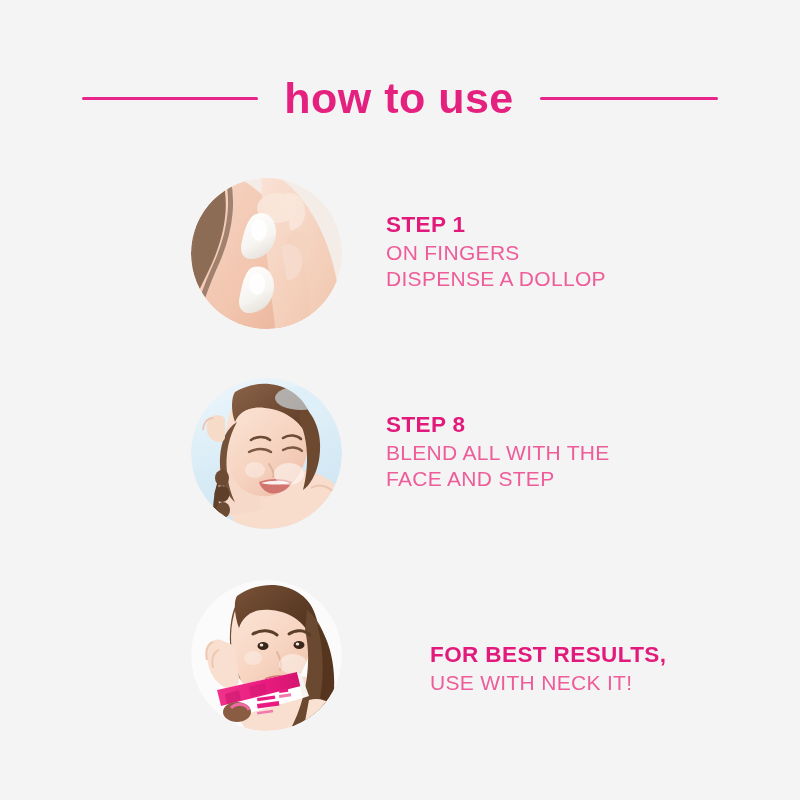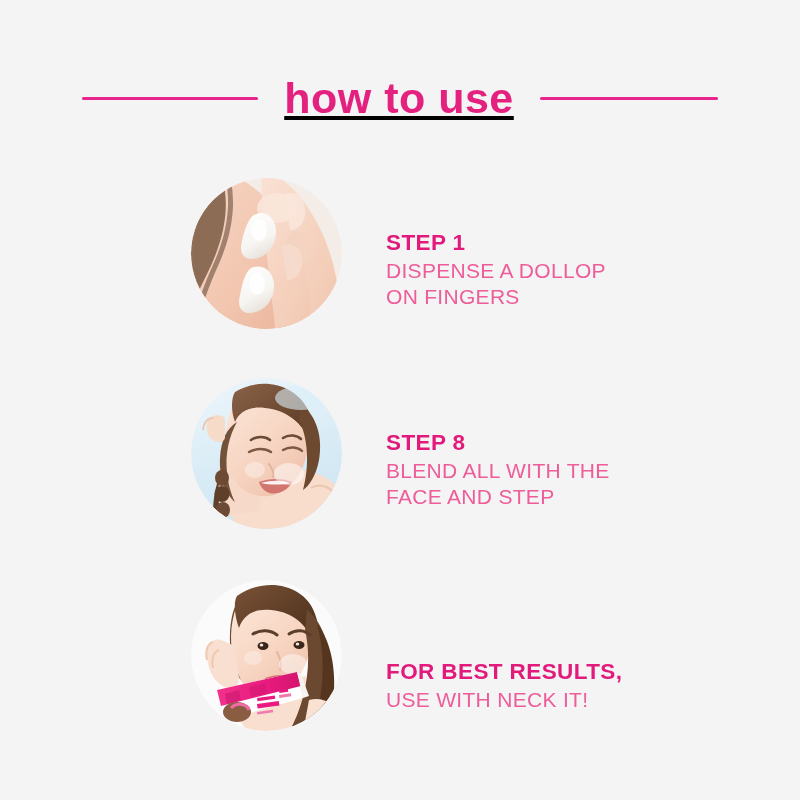--- a/index.html
+++ b/index.html
@@ -19,21 +19,20 @@
   .header {
     position: absolute;
     top: 68px;
     left: 0;
     width: 800px;
     height: 60px;
     display: flex;
     align-items: center;
     justify-content: center;
     gap: 26px;
-    text-decoration: underline;
   }
   .rule {
     height: 3px;
     background: #e8258c;
     border-radius: 2px;
   }
   .rule-left  { width: 176px; }
   .rule-right { width: 178px; }
   .header-title {
     font-size: 43px;
@@ -49,25 +48,25 @@
     position: absolute;
     top: 178px;
     left: 0;
     width: 800px;
   }
   .step-row {
     position: absolute;
     left: 0;
     width: 800px;
     display: flex;
-    align-items: center;
+    align-items: flex-start;
   }
   .step-row-1 { top: 0px; }
   .step-row-2 { top: 200px; }
-  .step-row-3 { top: 402px; }
+  .step-row-3 { top: 402px; gap: 44px; }
 
   .thumb {
     position: relative;
     width: 151px;
     height: 151px;
     margin-left: 191px;
     border-radius: 50%;
     overflow: hidden;
     flex: 0 0 auto;
     background: #f7f2ef;
@@ -147,22 +146,22 @@
           <ellipse cx="68" cy="52" rx="8" ry="11" fill="#ffffff" opacity="0.85"></ellipse>
           <ellipse cx="66" cy="106" rx="8" ry="11" fill="#ffffff" opacity="0.85"></ellipse>
           <path d="M94 16 C 104 12 113 20 114 32 C 115 44 108 52 99 52" fill="#fbe6da" opacity="0.9"></path>
           <path d="M90 68 C 100 62 110 70 111 82 C 112 94 105 102 96 102" fill="#f6dccd" opacity="0.9"></path>
         </g>
       </svg>
     </div>
     <div class="step-text">
       <p class="step-head">STEP 1</p>
       <p class="step-body">
+        <span class="line">ON FINGERS</span>
         <span class="line">DISPENSE A DOLLOP</span>
-        <span class="line">ON FINGERS</span>
       </p>
     </div>
   </div>
 
   <div class="step-row step-row-2">
     <div class="thumb">
       <svg viewBox="0 0 151 151" xmlns="http://www.w3.org/2000/svg" aria-hidden="true">
         <defs>
           <clipPath id="c2">
               <circle cx="75.5" cy="75.5" r="75.5"></circle>

